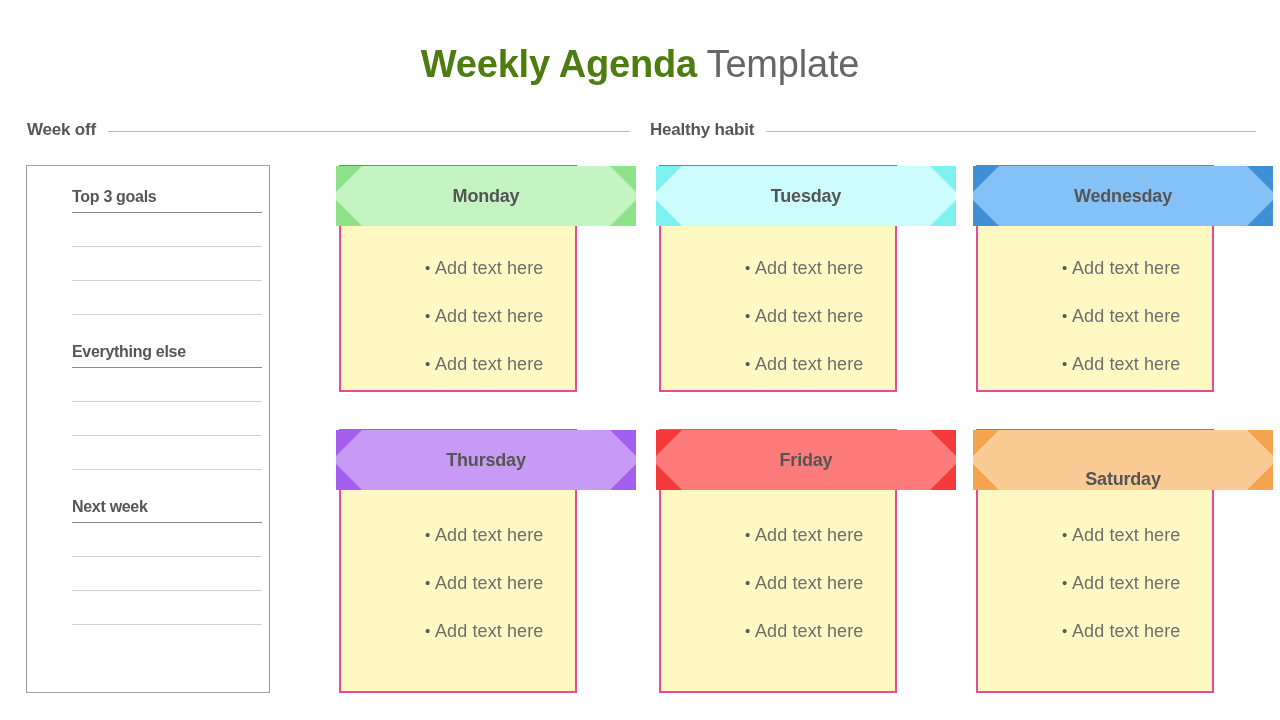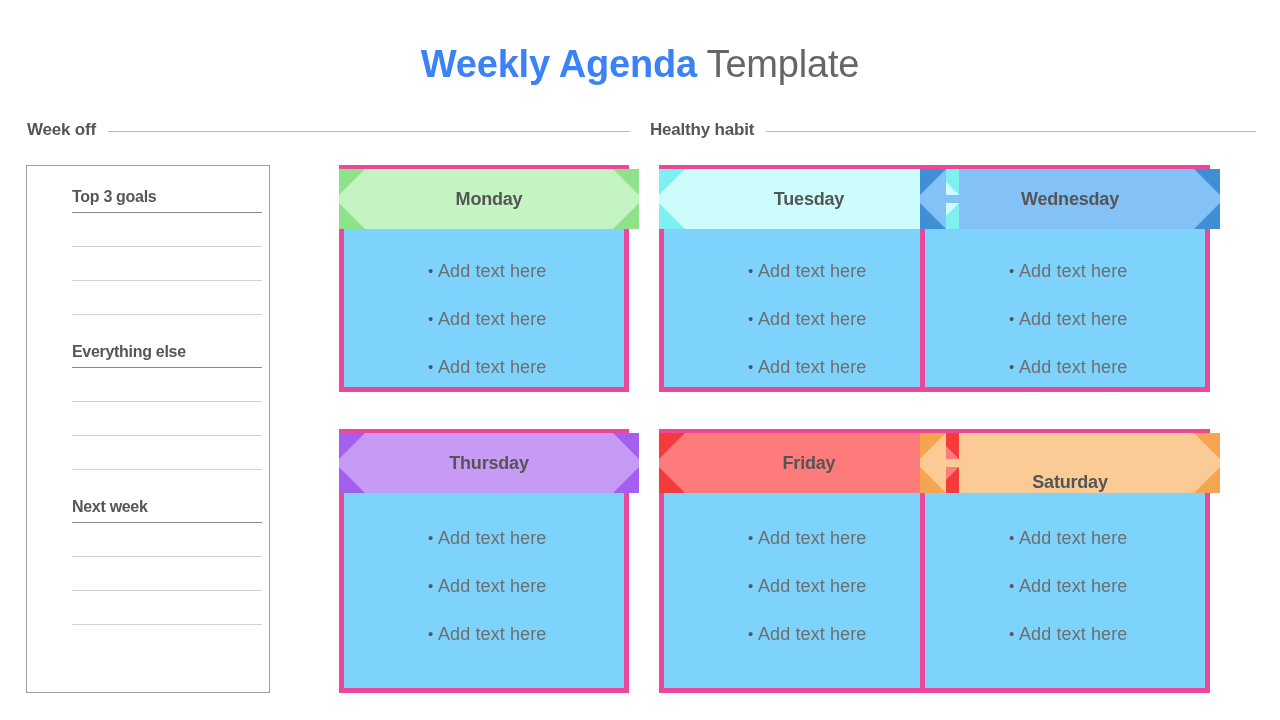--- a/index.html
+++ b/index.html
@@ -25,21 +25,21 @@
     left: 0;
     top: 40px;
     width: 1280px;
     text-align: center;
     font-size: 38px;
     line-height: 48px;
     color: #595959;
     letter-spacing: -0.2px;
     white-space: nowrap;
   }
-  .title .strong { font-weight: bold; color: #3b82f6; }
+  .title .strong { font-weight: bold; color: #4d7c0f; }
   .title .light  { font-weight: normal; color: #666666; margin-top: 43px; }
 
   
   .section-head {
     position: absolute;
     display: flex;
     align-items: baseline;
     height: 26px;
   }
   .section-head .sh-text {
@@ -85,23 +85,23 @@
     letter-spacing: -0.3px;
     padding-bottom: 6px;
     white-space: nowrap;
   }
   .note-rule-strong { height: 1px; background: #8a8a8a; width: 100%; }
   .note-line { height: 1px; background: #d2d2d2; width: 100%; margin-top: 33px; }
 
   
   .day-card {
     position: absolute;
-    width: 290px;
-    background: #7dd3fc;
-    border: 5px solid #ec4899;
+    width: 238px;
+    background: #fef9c3;
+    border: 2px solid #ec4899;
   }
   .card-top    { top: 165px;  height: 227px; }
   .card-bottom { top: 429px;  height: 264px; }
 
   
   .ribbon {
     position: absolute;
     left: -5px;
     top: -1px;
     width: 300px;
@@ -159,21 +159,21 @@
     font-size: 18px;
     line-height: 18px;
     color: #6e6e6e;
     letter-spacing: 0.1px;
     white-space: nowrap;
   }
 
   
   .col-1 { left: 339px; }
   .col-2 { left: 651px; margin-left: 8px; }
-  .col-3 { left: 920px; }
+  .col-3 { left: 976px; }
 </style>
 </head>
 <body>
 
 <div class="slide">
 
   <div class="title">
     <span class="strong">Weekly Agenda</span><span class="light"> Template</span>
   </div>
 

